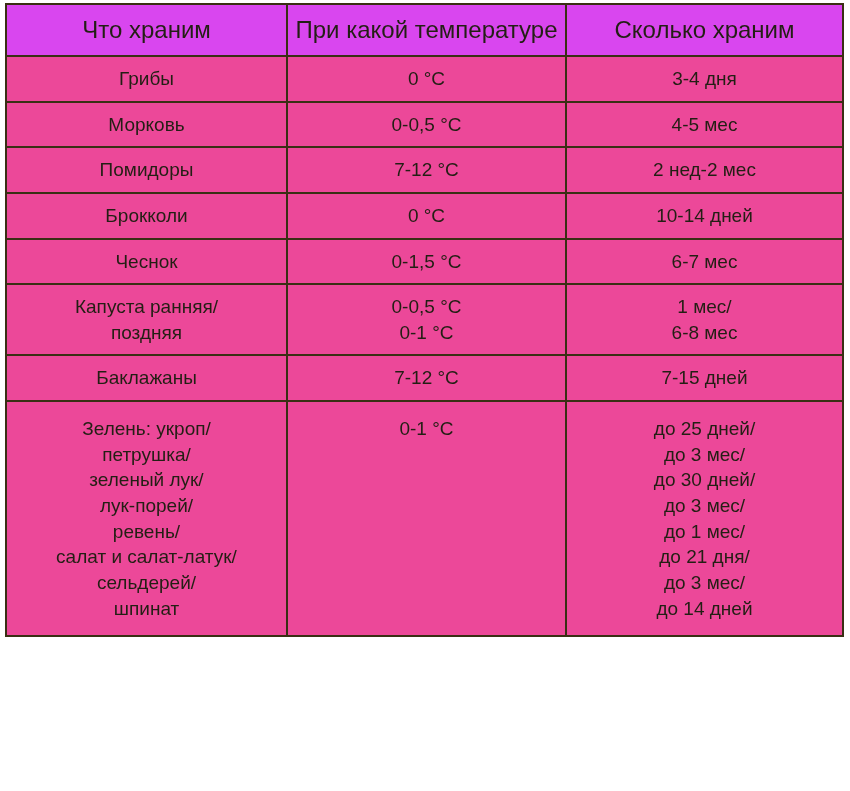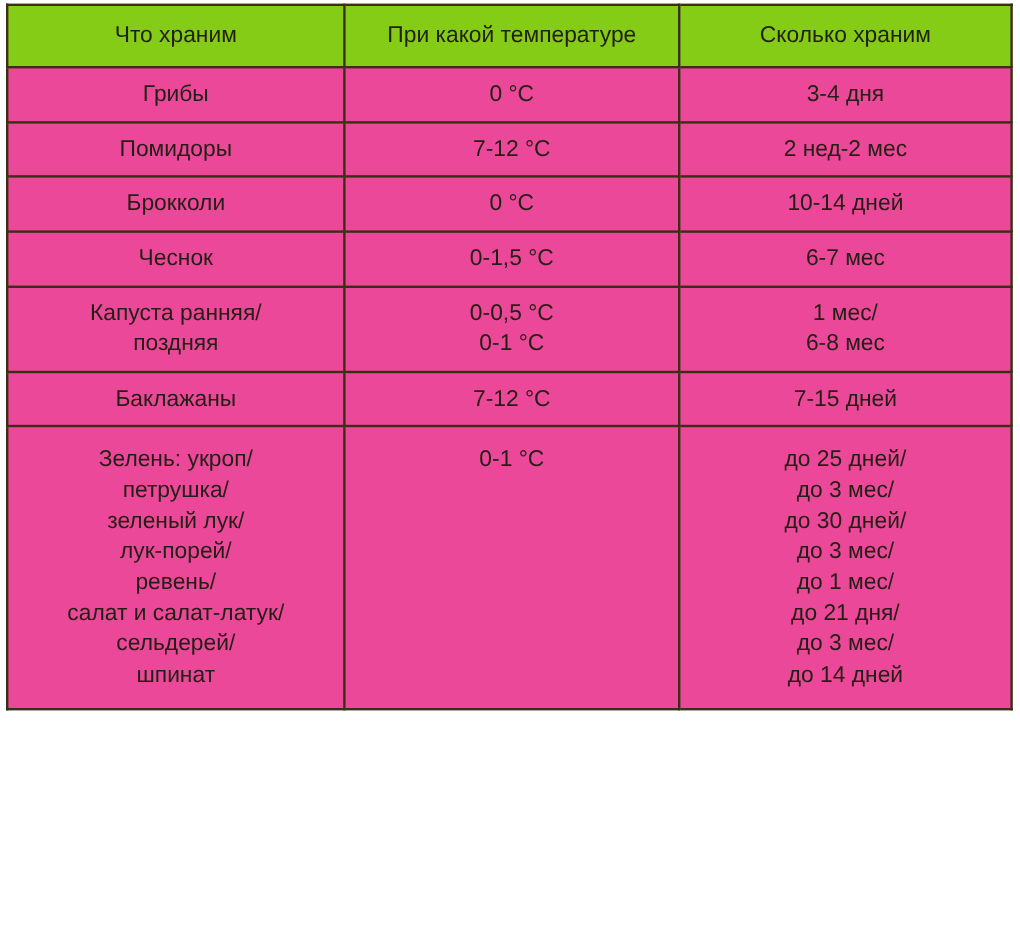--- a/index.html
+++ b/index.html
@@ -28,24 +28,24 @@
     table-layout: fixed;
     width: 837px;
     border: 2px solid #3a2f14;
   }
 
   table.storage-table col.col-what  { width: 281px; }
   table.storage-table col.col-temp  { width: 279px; }
   table.storage-table col.col-how   { width: 277px; }
 
   thead th {
-    background: #84cc16;
+    background: #d946ef;
     border: 2px solid #3a2f14;
     font-weight: normal;
-    font-size: 19px;
+    font-size: 24px;
     line-height: 1.25;
     color: #231f14;
     height: 46px;
     padding: 2px 6px;
     text-align: center;
     vertical-align: middle;
   }
 
   tbody td {
     background: #ec4899;
@@ -103,20 +103,37 @@
           </td>
           <td>
             <div class="cell-lines">
               <span>3-4 дня</span>
             </div>
           </td>
         </tr>
         <tr>
           <td>
             <div class="cell-lines">
+              <span>Морковь</span>
+            </div>
+          </td>
+          <td>
+            <div class="cell-lines">
+              <span>0-0,5 °C</span>
+            </div>
+          </td>
+          <td>
+            <div class="cell-lines">
+              <span>4-5 мес</span>
+            </div>
+          </td>
+        </tr>
+        <tr>
+          <td>
+            <div class="cell-lines">
               <span>Помидоры</span>
             </div>
           </td>
           <td>
             <div class="cell-lines">
               <span>7-12 °C</span>
             </div>
           </td>
           <td>
             <div class="cell-lines">

